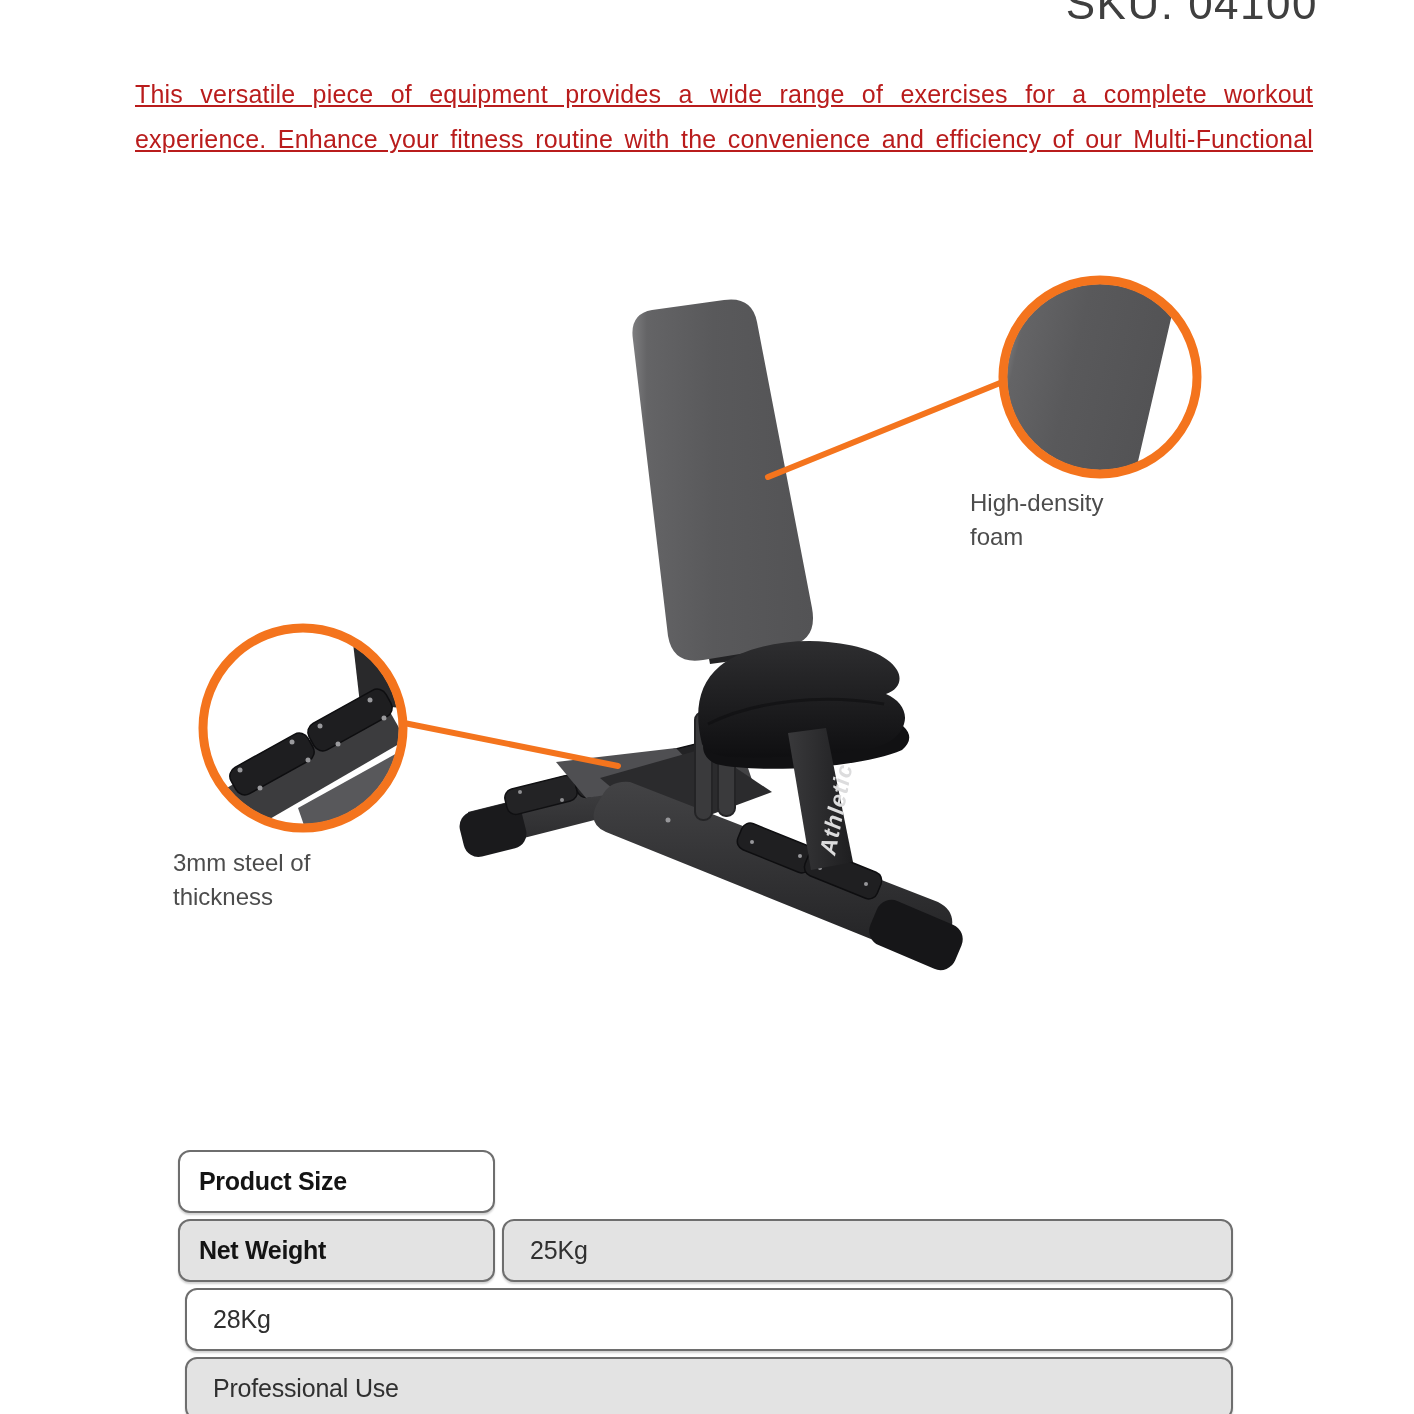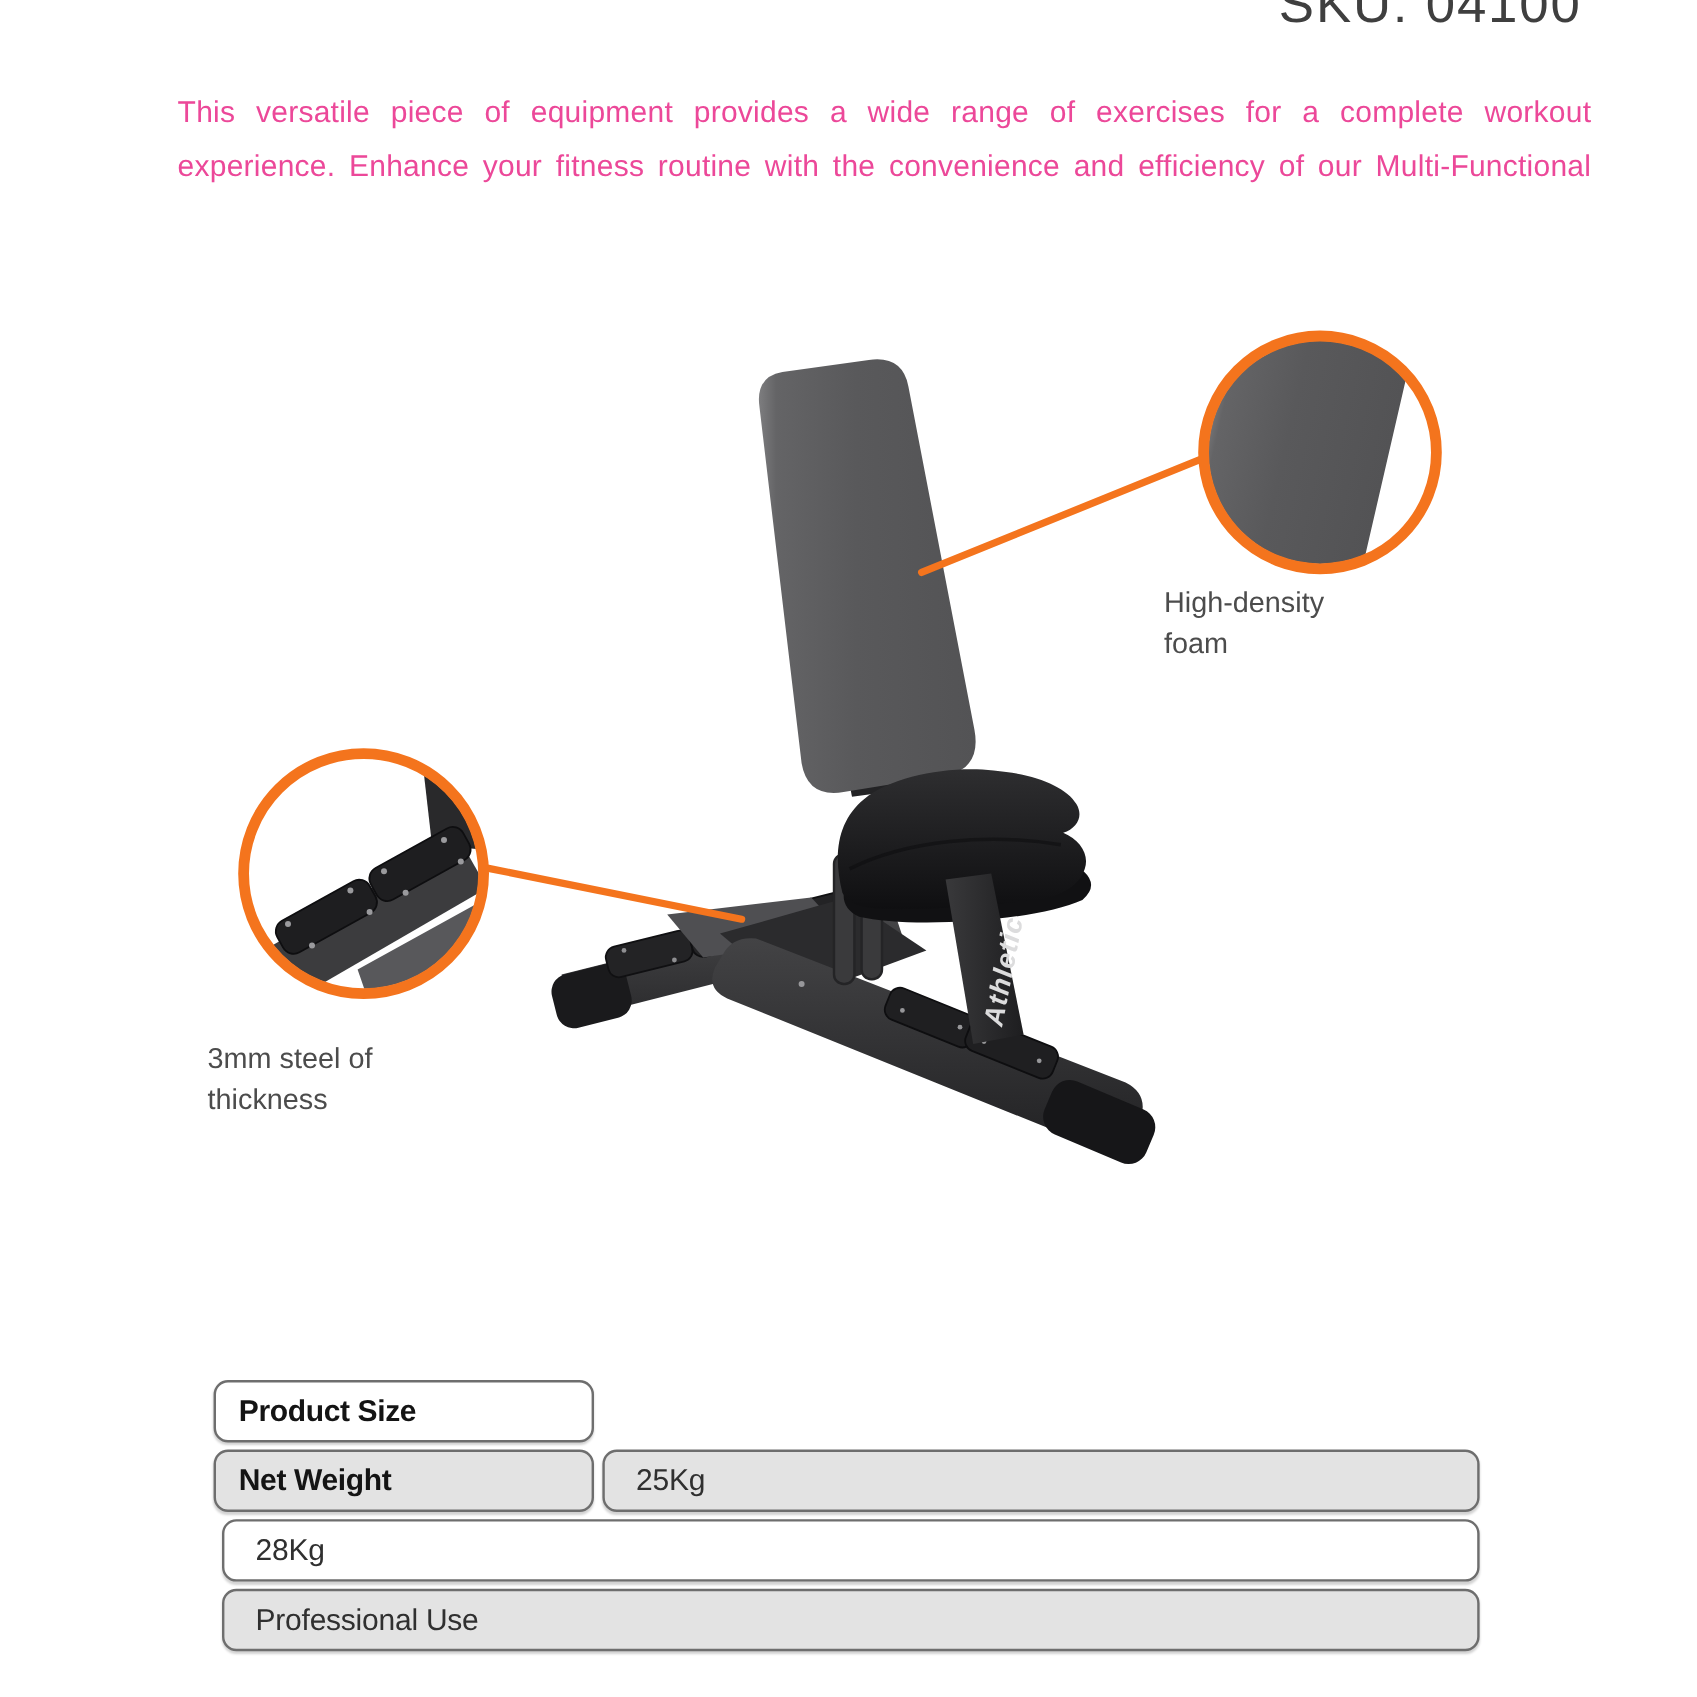--- a/index.html
+++ b/index.html
@@ -8,40 +8,40 @@
     background:#ffffff;
     font-family:"Liberation Sans", sans-serif;
   }
   
   .sku{
     position:absolute;top:-18px;right:96px;
     font-size:44px;line-height:44px;font-weight:300;
     color:#3f3f3f;letter-spacing:1.5px;white-space:nowrap;
   }
   
-  .desc{position:absolute;left:148px;top:72px;width:1178px;color:#ec4899;}
+  .desc{position:absolute;left:135px;top:72px;width:1178px;color:#b91c1c;text-decoration:underline;}
   .desc .line{
     height:45px;line-height:45px;font-size:25px;letter-spacing:.2px;
     overflow:hidden;white-space:nowrap;
   }
   .desc .line.just{text-align:justify;text-align-last:justify;}
   
   .callout-label{
     position:absolute;width:260px;
     font-size:24px;line-height:34px;color:#4c4c4c;
   }
   .callout-label.foam{left:970px;top:486px;}
-  .callout-label.steel{left:173px;top:846px;margin-top:20px;}
+  .callout-label.steel{left:173px;top:846px;}
   
   .figure-svg{position:absolute;left:0;top:0;width:1414px;height:1414px;}
   
   .specs{position:absolute;left:178px;top:1150px;width:1055px;}
   .spec-row{display:flex;margin-bottom:6px;}
   .cell{
-    box-sizing:border-box;height:52px;display:flex;align-items:center;
+    box-sizing:border-box;height:63px;display:flex;align-items:center;
     border:2px solid #6e6e6e;border-radius:12px;background:#ffffff;
     box-shadow:0 2px 2px rgba(0,0,0,0.18);
   }
   .label-cell{width:317px;padding-left:19px;font-weight:bold;font-size:25px;color:#141414;letter-spacing:-0.3px;}
   .value-cell{flex:1;margin-left:7px;padding-left:26px;font-size:25px;color:#303030;letter-spacing:-0.2px;}
   .spec-row.alt .cell{background:#e3e3e3;}
 </style>
 </head>
 <body>
 

